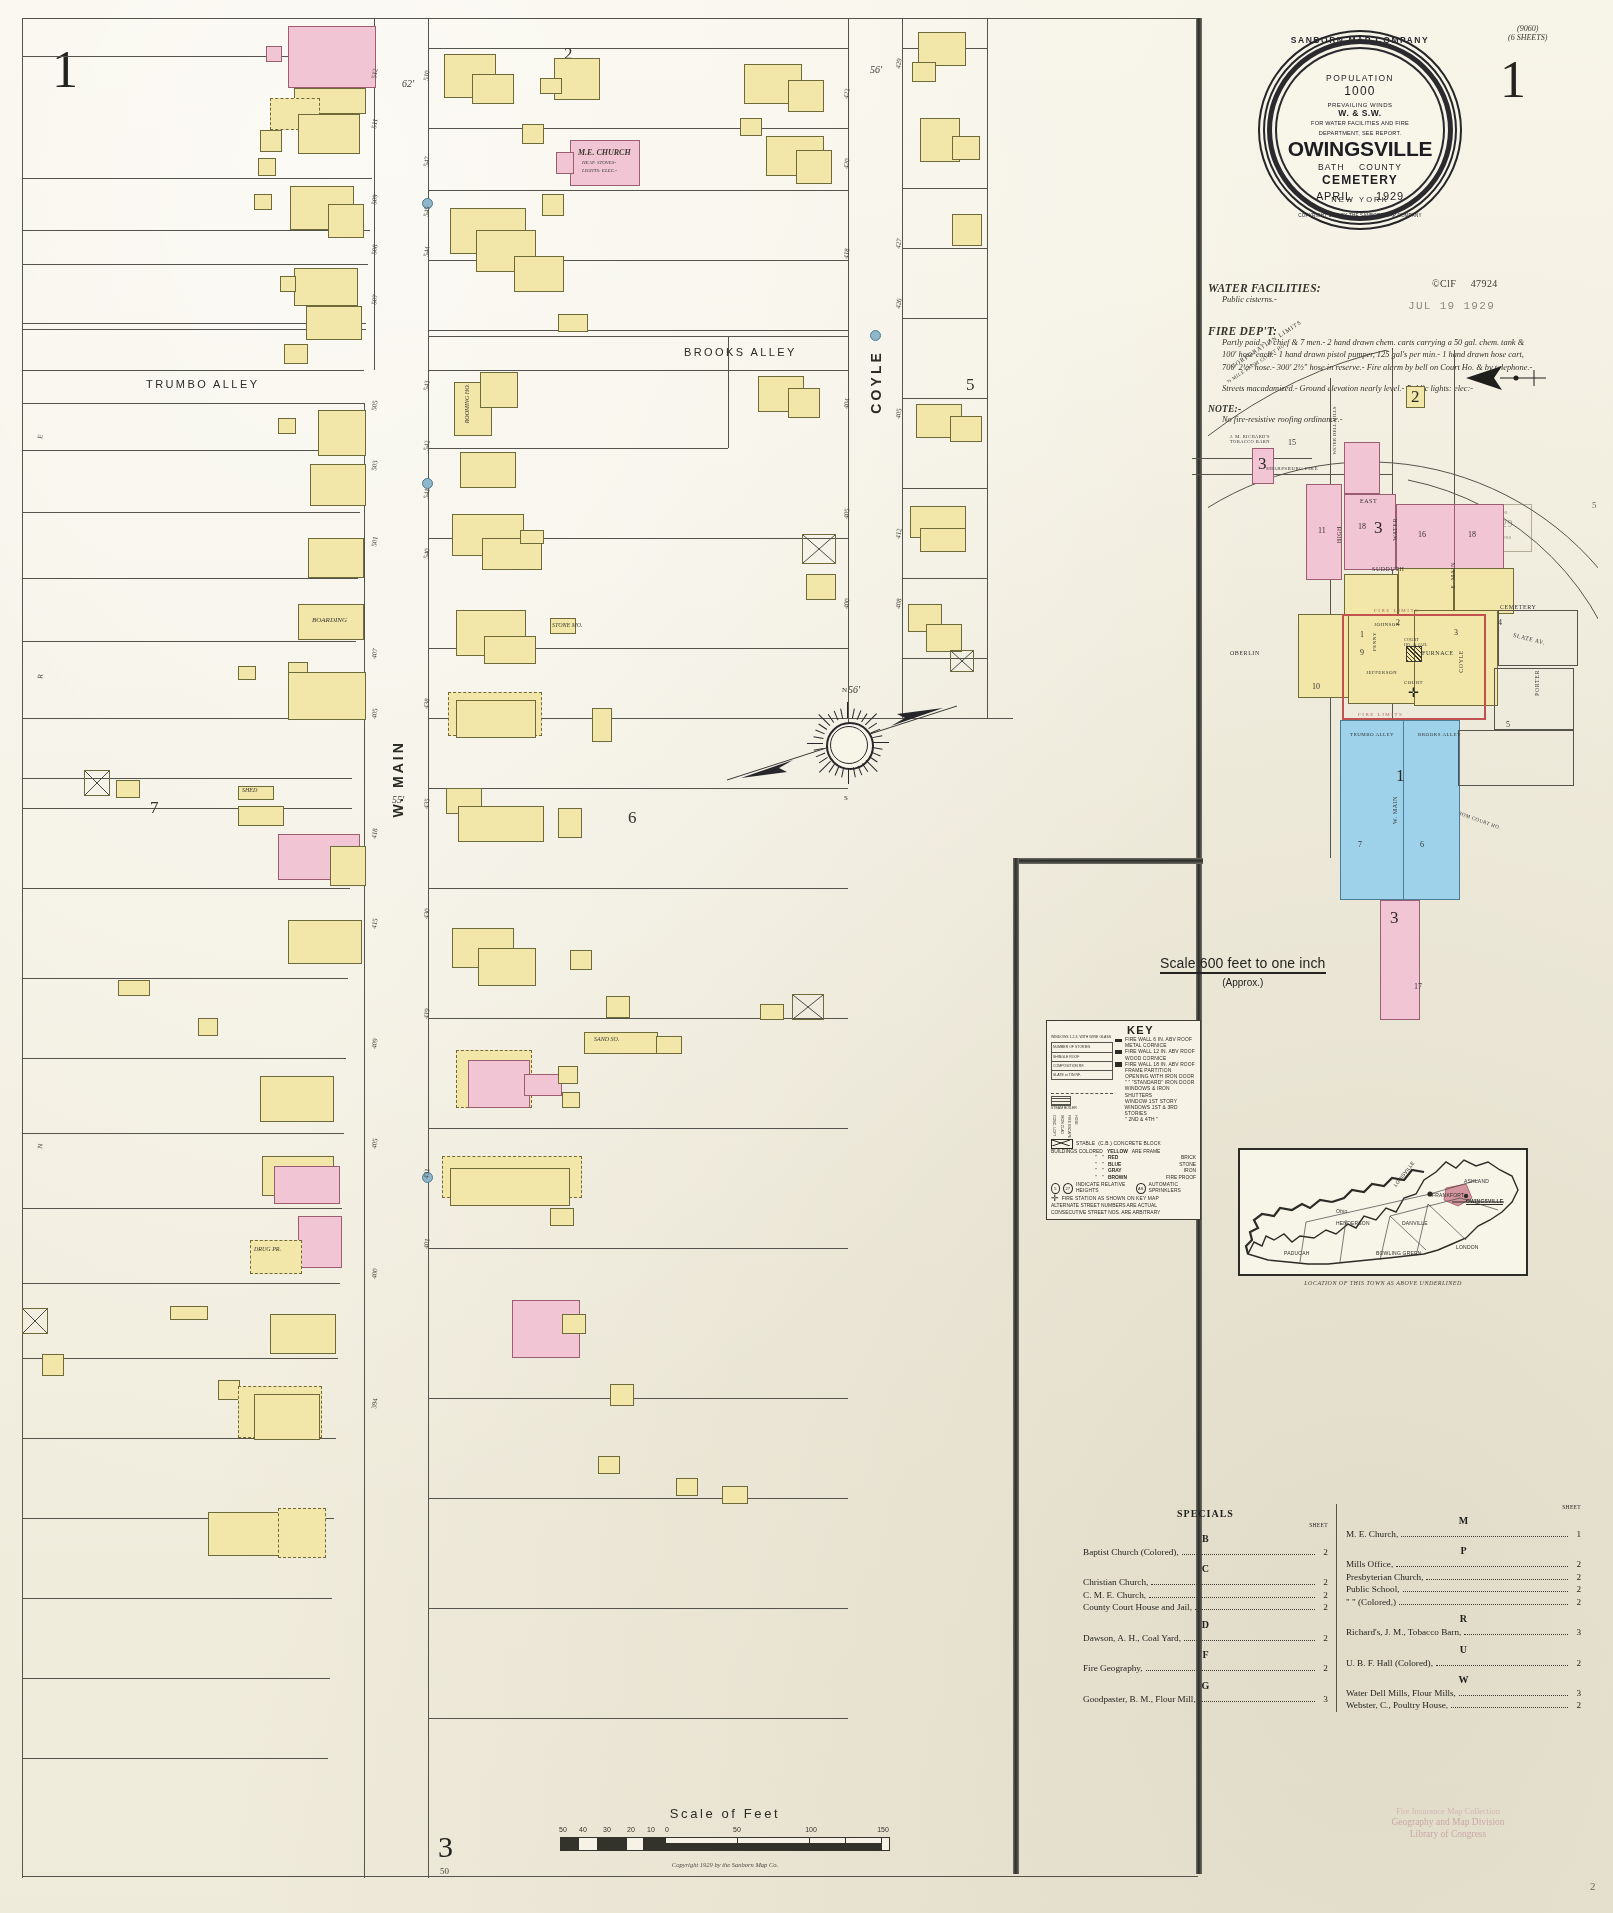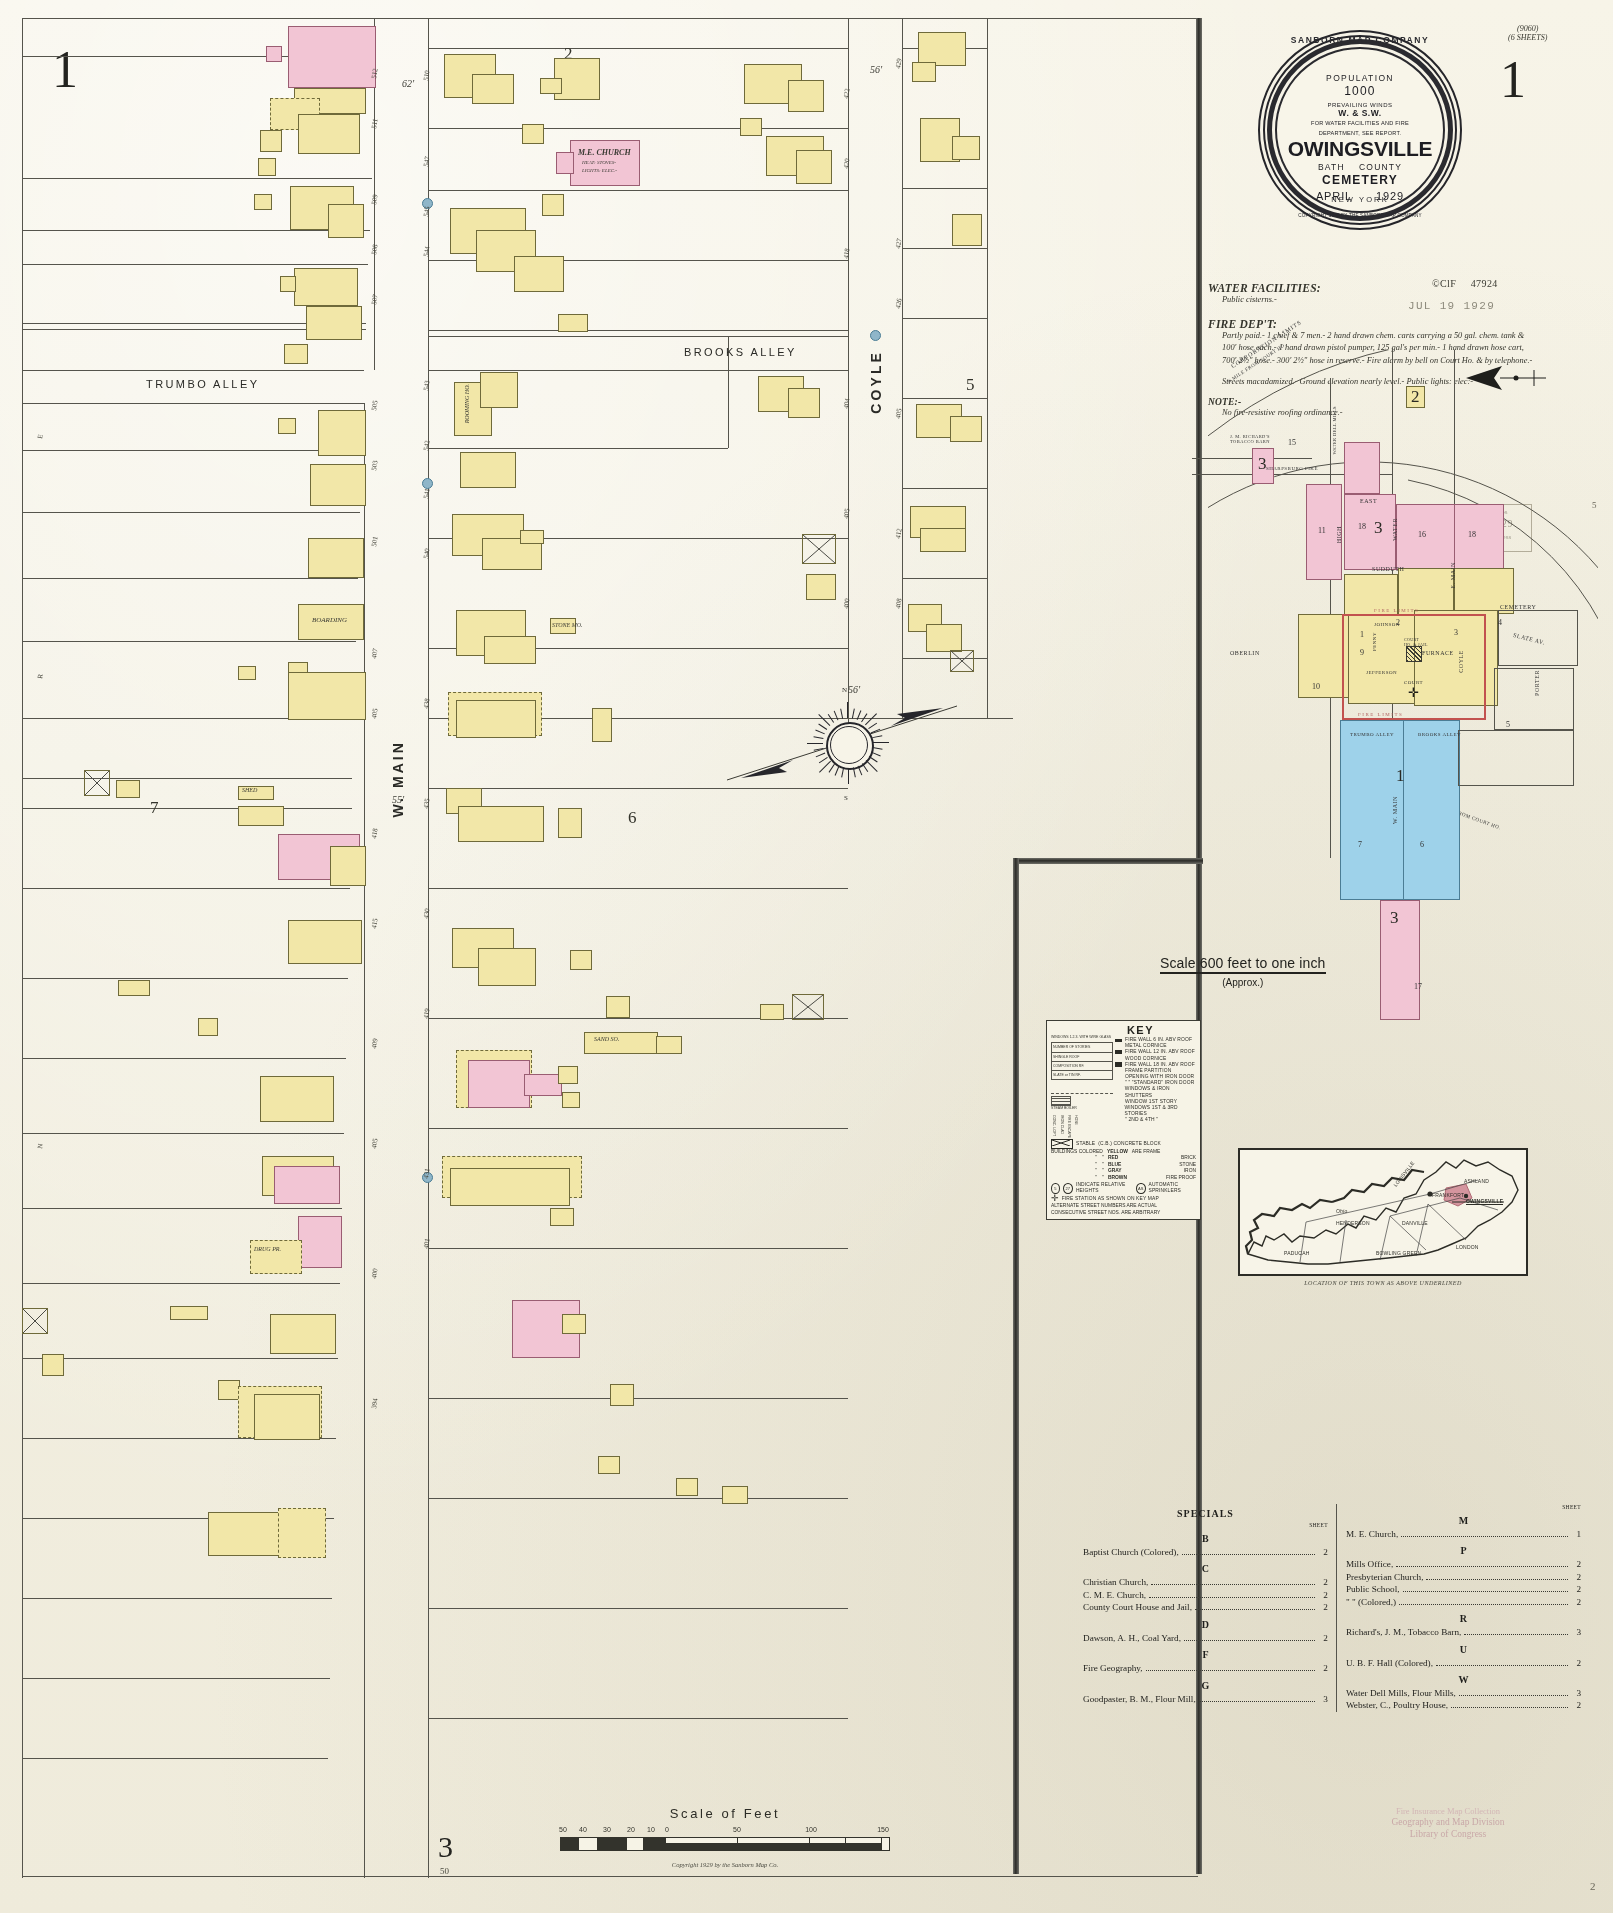--- a/index.html
+++ b/index.html
@@ -543,21 +543,21 @@
         <span>1929</span>
       </div>
     </div>
     <div class="c-arc" id="cart-ny">NEW YORK</div>
     <div class="c-arc" id="cart-copy">COPYRIGHT 1923 BY THE SANBORN MAP COMPANY</div>
   </div>
 
   <div id="report">
     <div class="rep-h">WATER FACILITIES:</div>
     <div class="rep-b">Public cisterns.-</div>
-    <div class="rep-h" style="margin-top:12px;">FIRE DEP'T:</div>
+    <div class="rep-h" style="margin-top:19px;">FIRE DEP'T:</div>
     <div class="rep-b">Partly paid.- 1 chief &amp; 7 men.- 2 hand drawn chem. carts carrying a 50 gal. chem. tank &amp;</div>
     <div class="rep-b">100' hose each.- 1 hand drawn pistol pumper, 125 gal's per min.- 1 hand drawn hose cart,</div>
     <div class="rep-b">700' 2½" hose.- 300' 2½" hose in reserve.- Fire alarm by bell on Court Ho. &amp; by telephone.-</div>
     <div class="rep-b rep-sp">Streets macadamized.- Ground elevation nearly level.- Public lights: elec:-</div>
     <div class="rep-h" style="margin-top:9px;font-size:9.5px;">NOTE:-</div>
     <div class="rep-b">No fire-resistive roofing ordinance.-</div>
   </div>
   <div id="copy-stamp">
     <span>©ClF</span>
     &nbsp;&nbsp;&nbsp;

